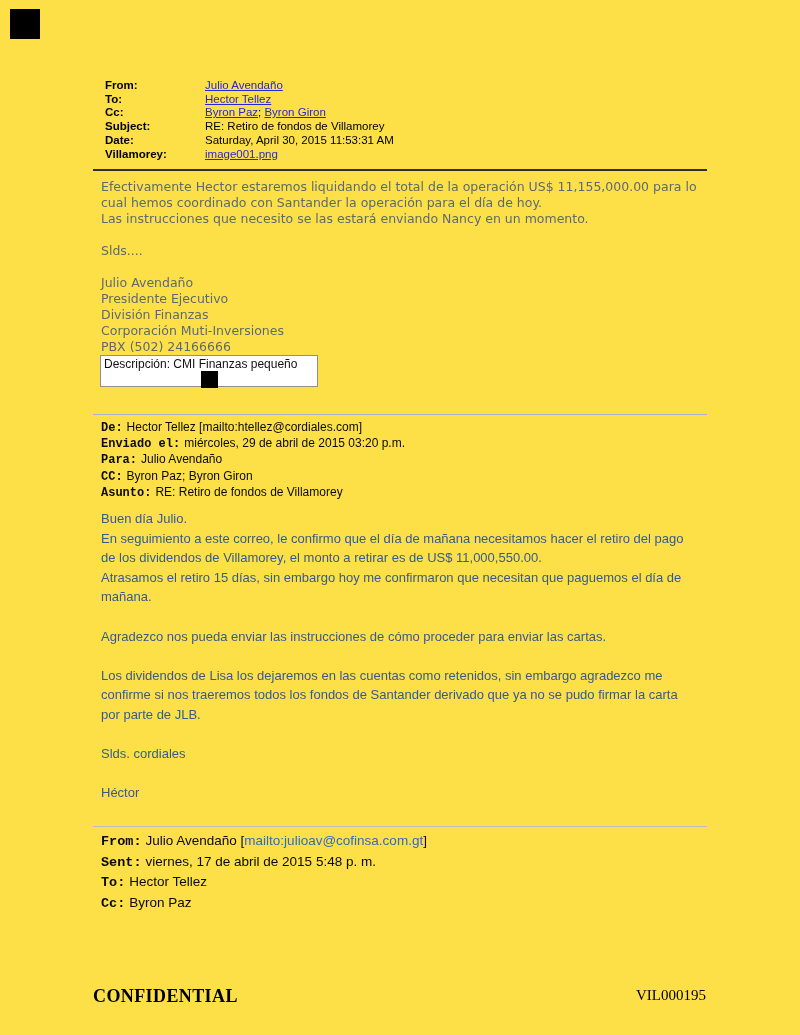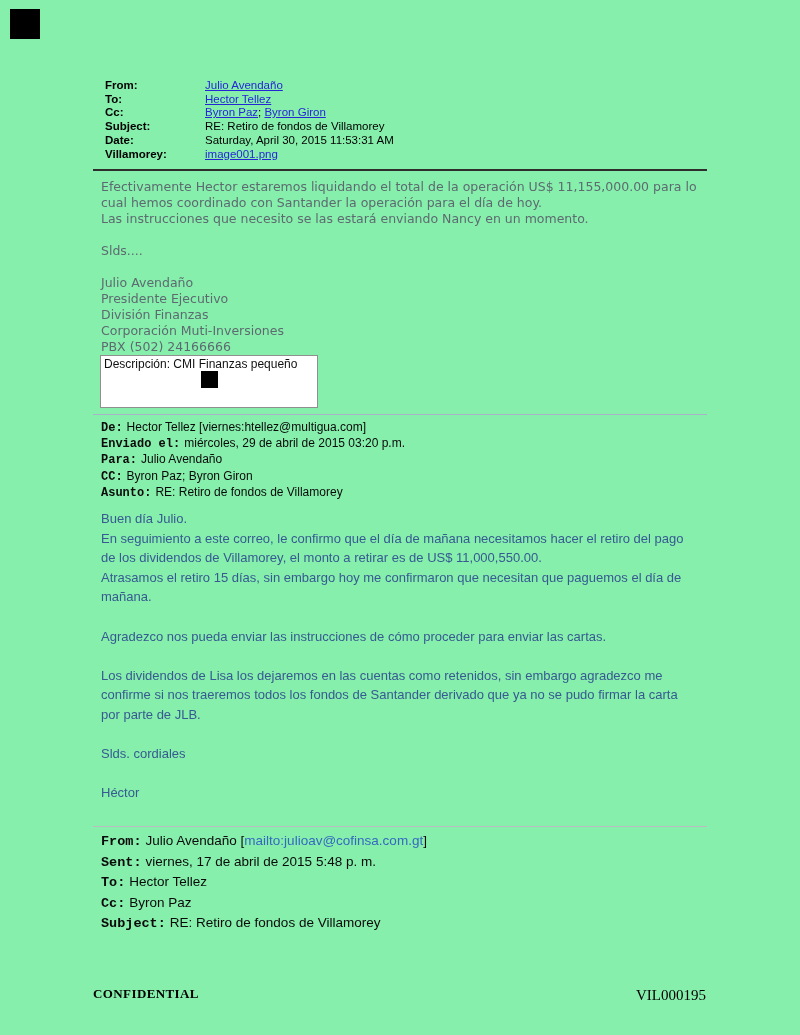--- a/index.html
+++ b/index.html
@@ -1,18 +1,18 @@
 <!DOCTYPE html>
 <html><head>
 <meta charset="utf-8">
 <style>
   * { margin:0; padding:0; box-sizing:border-box; }
   body { background:#ffffff; }
   .page {
-    position:relative; width:800px; height:1035px; background:#86efac;
+    position:relative; width:800px; height:1035px; background:#fde047;
     font-family:"Liberation Sans", sans-serif; color:#000;
     overflow:hidden;
   }
   .redaction-block {
     position:absolute; left:10px; top:9px; width:30px; height:30px; background:#000;
   }
   
   .top-header { position:absolute; left:105px; top:79px; font-size:11.5px; line-height:13.7px; }
   .th-row { display:flex; }
   .th-label { width:100px; font-weight:bold; flex:0 0 100px; }
@@ -22,21 +22,21 @@
     position:absolute; left:93px; top:169px; width:614px; height:2px;
     border-top:1.5px solid #2e2e2e; border-bottom:1.5px solid #2e2e2e;
   }
   
   .body1 {
     position:absolute; left:101px; top:179px; width:640px;
     font-family:"DejaVu Sans", sans-serif; font-size:12.5px; line-height:16px;
     color:#5d6a70; white-space:pre;
   }
   .img-box {
-    position:absolute; left:100px; top:355px; width:218px; height:53px;
+    position:absolute; left:100px; top:355px; width:218px; height:32px;
     border:1px solid #8f8f8f; background:#fff;
   }
   .img-box .caption { font-size:12px; color:#111; margin:1px 0 0 3px; line-height:14px; }
   .img-box .black-sq { width:17px; height:17px; background:#000; margin:0 0 0 100px; }
   
   .thin-line-1 { position:absolute; left:93px; top:414px; width:614px; border-top:1px solid #a8b2c9; }
   .thin-line-2 { position:absolute; left:93px; top:826px; width:614px; border-top:1px solid #b9bdc2; }
   
   .qheader1 { position:absolute; left:101px; top:420px; font-size:12px; line-height:15.2px; color:#0a0a0a; }
   .qh-line .lbl { font-weight:bold; margin-right:4px;font-family:Liberation Mono, monospace; }
@@ -45,21 +45,21 @@
     position:absolute; left:101px; top:509px; width:660px;
     font-size:13px; line-height:19.6px; color:#365a91; white-space:pre;
   }
   
   .qheader2 { position:absolute; left:101px; top:831px; font-size:13.5px; line-height:19.5px; color:#0a0a0a; }
   .qheader2 .lbl { font-weight:bold; margin-right:4px; }
   .mailto-link { color:#3569c0; }
   
   .footer-confidential {
     position:absolute; left:93px; top:986px;
-    font-family:"Liberation Serif", serif; font-weight:bold; font-size:13px; letter-spacing:.4px;
+    font-family:"Liberation Serif", serif; font-weight:bold; font-size:18px; letter-spacing:.4px;
   }
   .footer-bates {
     position:absolute; right:94px; top:987px;
     font-family:"Liberation Serif", serif; font-size:15px;margin-left:45px;
   }
 </style>
 </head>
 <body>
 
 <div class="page">
@@ -111,21 +111,21 @@
 
   <div class="img-box">
     <div class="caption">Descripción: CMI Finanzas pequeño</div>
     <div class="black-sq"></div>
   </div>
 
   <div class="thin-line-1"></div>
 
   <div class="qheader1">
     <div class="qh-line">
-      <span class="lbl">De:</span><span>Hector Tellez [viernes:htellez@multigua.com]</span>
+      <span class="lbl">De:</span><span>Hector Tellez [mailto:htellez@cordiales.com]</span>
     </div>
     <div class="qh-line">
       <span class="lbl">Enviado el:</span><span>miércoles, 29 de abril de 2015 03:20 p.m.</span>
     </div>
     <div class="qh-line">
       <span class="lbl">Para:</span><span>Julio Avendaño</span>
     </div>
     <div class="qh-line">
       <span class="lbl">CC:</span><span>Byron Paz; Byron Giron</span>
     </div>
@@ -158,21 +158,18 @@
     </div>
     <div class="qh-line">
       <span class="lbl">Sent:</span><span>viernes, 17 de abril de 2015 5:48 p. m.</span>
     </div>
     <div class="qh-line">
       <span class="lbl">To:</span><span>Hector Tellez</span>
     </div>
     <div class="qh-line">
       <span class="lbl">Cc:</span><span>Byron Paz</span>
     </div>
-    <div class="qh-line">
-      <span class="lbl">Subject:</span><span>RE: Retiro de fondos de Villamorey</span>
-    </div>
   </div>
 
   <div class="footer-confidential">CONFIDENTIAL</div>
   <div class="footer-bates">VIL000195</div>
 
 </div>
 
 </body></html>

